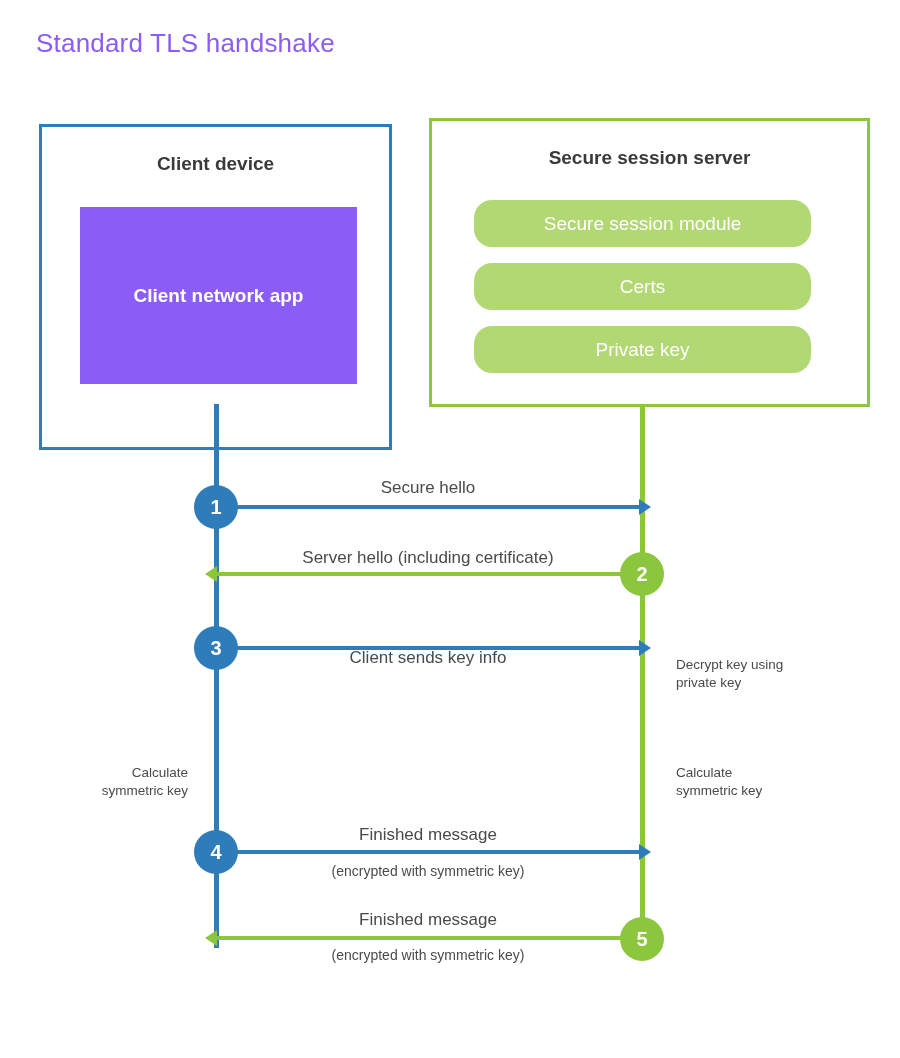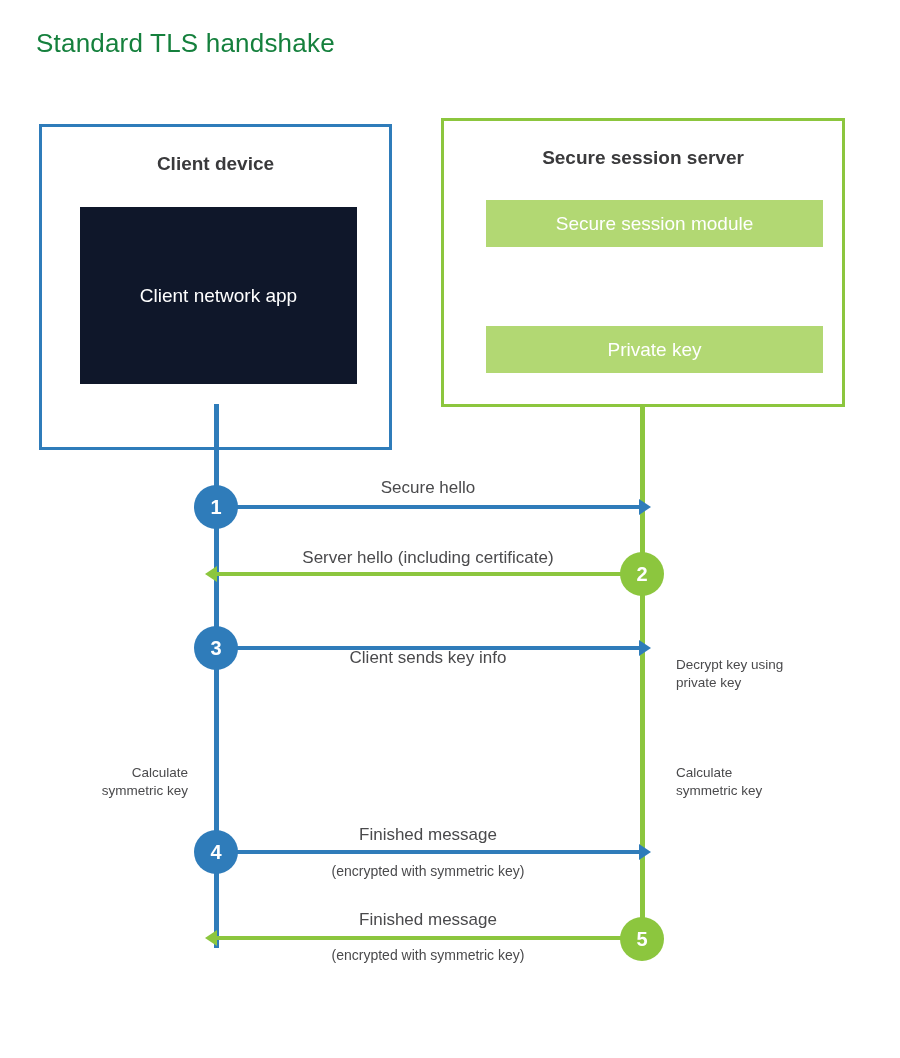--- a/index.html
+++ b/index.html
@@ -20,42 +20,42 @@
     overflow: hidden;
   }
 
   
   .diagram-title {
     position: absolute;
     left: 36px;
     top: 28px;
     font-size: 26px;
     font-weight: 400;
-    color: #15803d;
+    color: #8b5cf6;
     letter-spacing: .2px;
     white-space: nowrap;
   }
 
   
   .party-box {
     position: absolute;
     background: #ffffff;
     box-sizing: border-box;
   }
   .party-box.client {
     left: 39px;
     top: 124px;
     width: 353px;
     height: 326px;
     border: 3px solid #2f7cba;
   }
   .party-box.server {
-    left: 441px;
+    left: 429px;
     top: 118px;
-    width: 404px;
+    width: 441px;
     height: 289px;
     border: 3px solid #8cc63e;
   }
   .party-title {
     position: absolute;
     left: 0;
     right: 0;
     top: 26px;
     text-align: center;
     font-size: 19px;
@@ -74,27 +74,29 @@
     font-weight: 400;
     text-align: center;
     line-height: 1.25;
     box-sizing: border-box;
   }
   .inner-block.client-app {
     left: 38px;
     top: 80px;
     width: 277px;
     height: 177px;
-    background: #0f172a;
+    background: #8b5cf6;
+    font-weight: bold;
   }
   .inner-block.server-item {
     left: 42px;
     width: 337px;
     height: 47px;
     background: #b2d873;
+    border-radius: 18px;
   }
   .inner-block.server-item.i0 { top: 79px; }
   .inner-block.server-item.i1 { top: 142px; }
   .inner-block.server-item.i2 { top: 205px; }
 
   
   .lifeline {
     position: absolute;
     width: 5px;
   }
@@ -189,20 +191,21 @@
   <div class="diagram-title">Standard TLS handshake</div>
 
   <div class="party-box client">
     <div class="party-title">Client device</div>
     <div class="inner-block client-app">Client network app</div>
   </div>
 
   <div class="party-box server">
     <div class="party-title">Secure session server</div>
     <div class="inner-block server-item i0">Secure session module</div>
+    <div class="inner-block server-item i1">Certs</div>
     <div class="inner-block server-item i2">Private key</div>
   </div>
 
   <div class="lifeline client"></div>
   <div class="lifeline server"></div>
 
   <div class="arrow blue to-right" style="left:216px; top:505px; width:424px;">
     <span class="head"></span>
   </div>
   <div class="msg-label" style="left:216px; top:478px; width:424px;">Secure hello</div>

